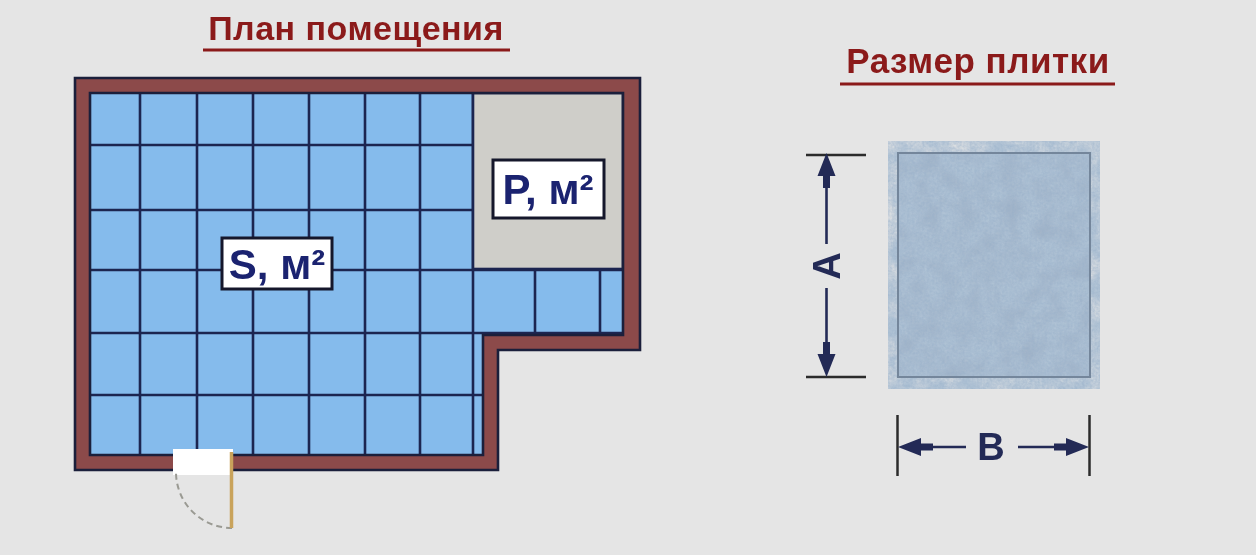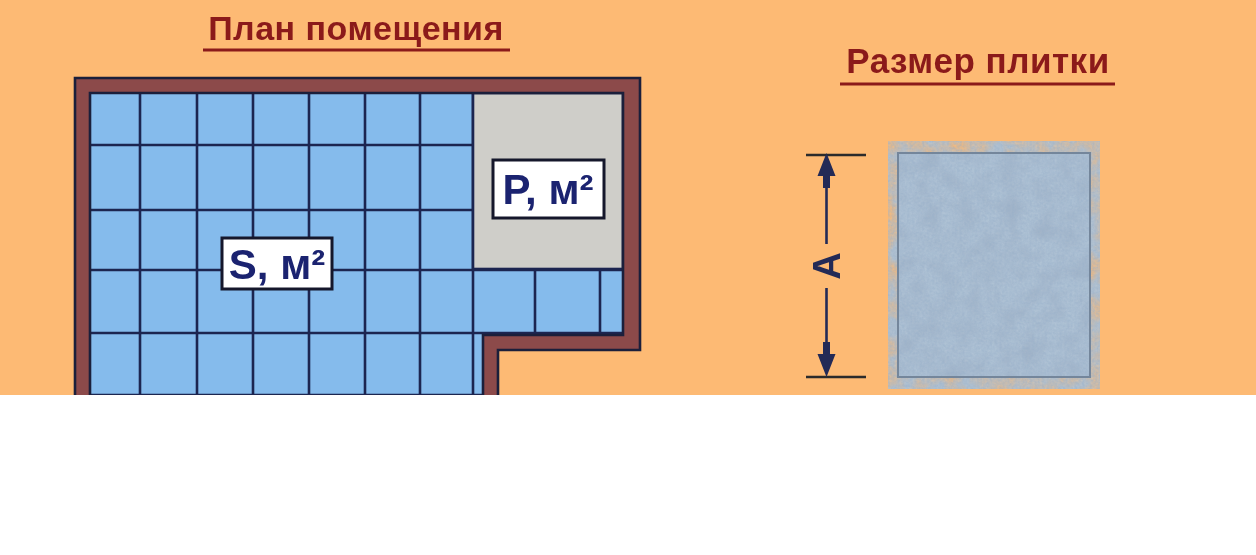--- a/index.html
+++ b/index.html
@@ -1,20 +1,20 @@
 <!DOCTYPE html>
 <html><head>
 <meta charset="utf-8">
 <style>
   html, body { margin: 0; padding: 0; background: #ffffff; }
   .stage {
     position: relative;
     width: 1256px;
-    height: 395px;
-    background: #fdba74;
+    height: 555px;
+    background: #e5e5e5;
     font-family: "Liberation Sans", "DejaVu Sans", sans-serif;
     overflow: hidden;
   }
   .stage svg { display: block; }
   .stage svg text {
     font-family: "Liberation Sans", "DejaVu Sans", sans-serif;
     font-weight: 700;
   }
 </style>
 </head>

